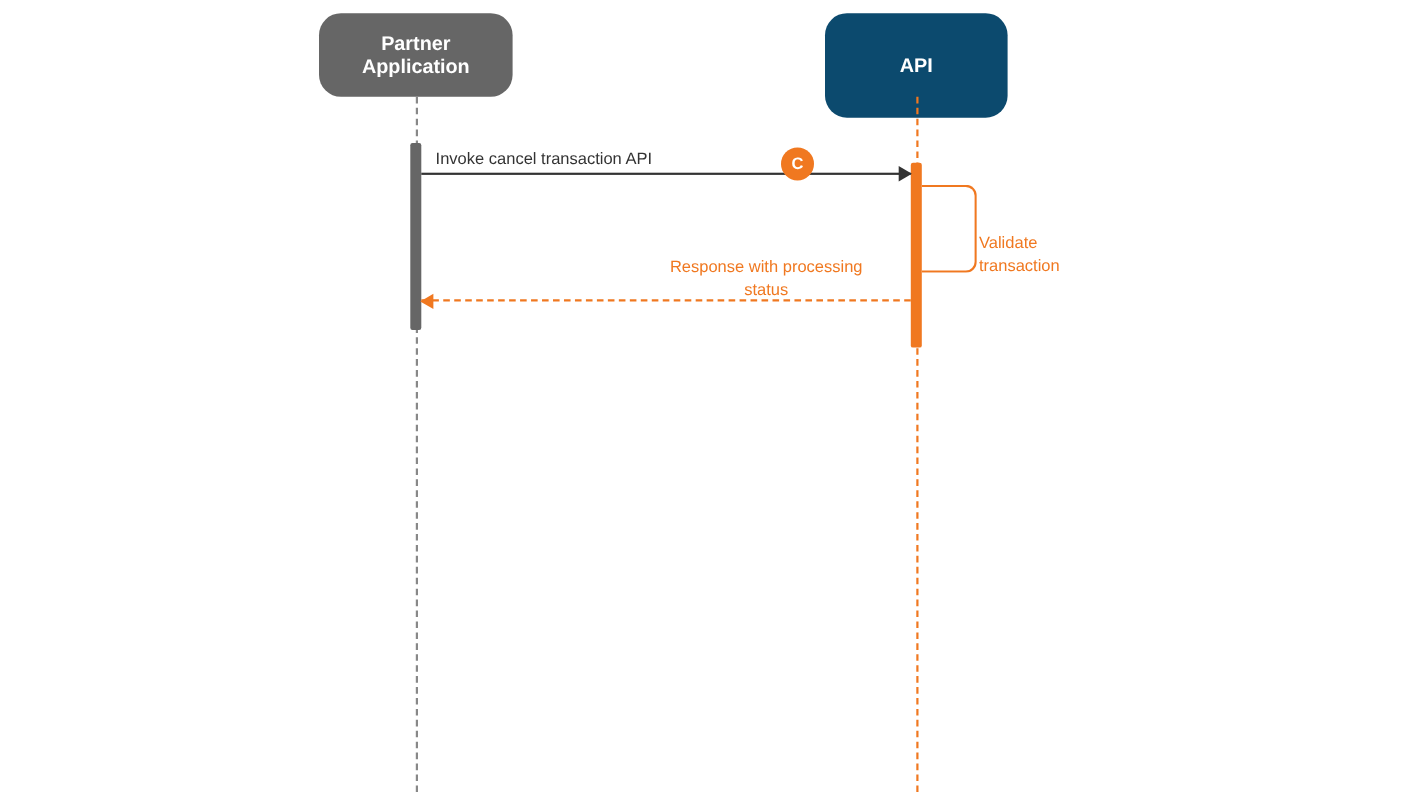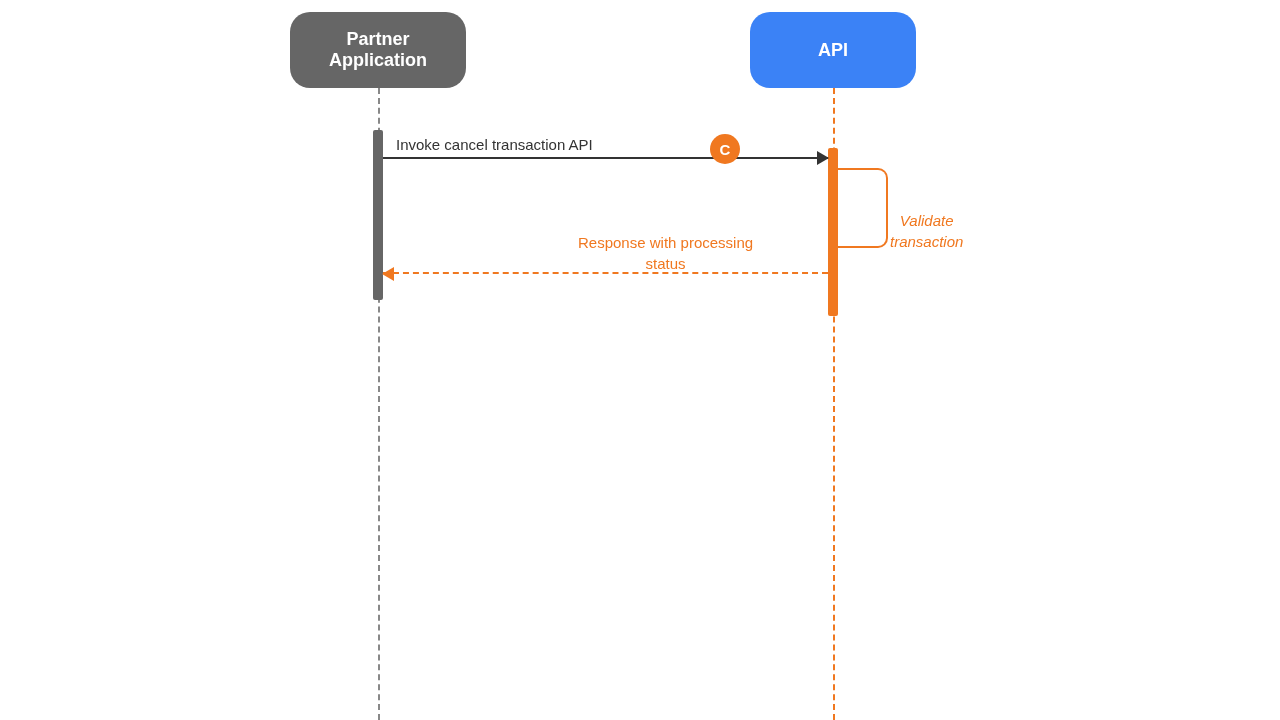--- a/index.html
+++ b/index.html
@@ -37,22 +37,22 @@
     .actor-partner {
       left: 290px;
       width: 176px;
       height: 76px;
       background: #666666;
     }
 
     .actor-api {
       left: 750px;
       width: 166px;
-      height: 76px;
-      background: #3b82f6;
+      height: 95px;
+      background: #0c4a6e;
       align-items: center;
     }
 
     
     .lifeline {
       position: absolute;
       top: 88px;
       width: 2px;
       height: 632px;
       border-left: 2px dashed;
@@ -171,36 +171,35 @@
       top: 136px;
       left: 396px;
       font-size: 15px;
       color: #333333;
       text-align: right;
     }
 
     .label-response {
       position: absolute;
       top: 232px;
-      left: 578px;
+      left: 609px;
       font-size: 15px;
       color: #f07820;
       text-align: center;
       line-height: 1.4;
     }
 
     .label-validate {
       position: absolute;
       top: 210px;
       left: 890px;
       font-size: 15px;
       color: #f07820;
-      text-align: center;
+      text-align: left;
       line-height: 1.4;
-      font-style: italic;
     }
   </style>
 </head>
 <body>
 
 <div class="diagram-container">
 
   <div class="actor-box actor-partner">
     <span>
       <span>Partner</span><br>

